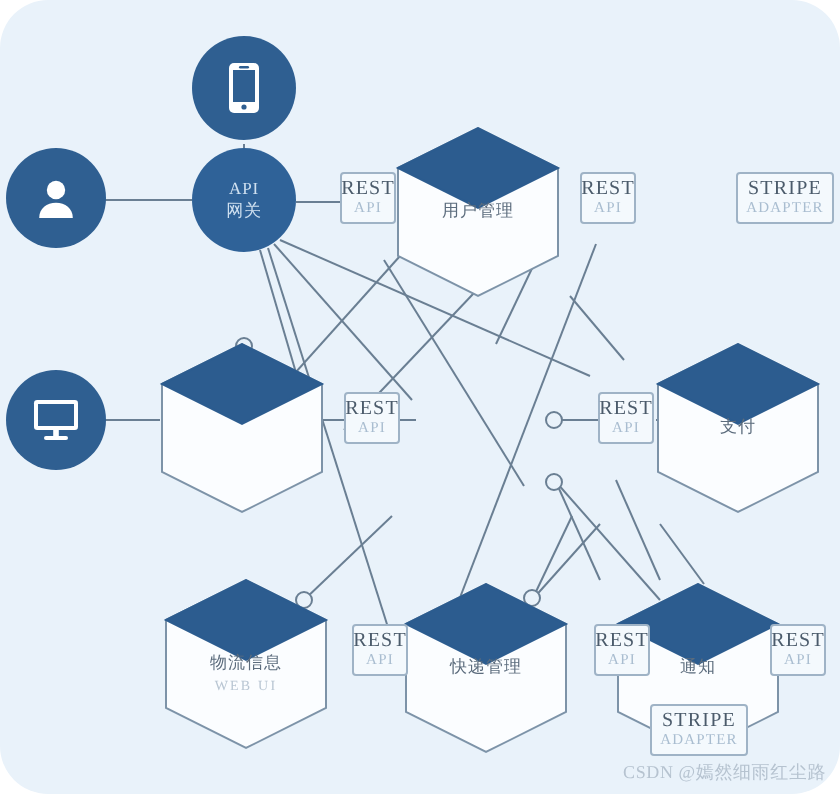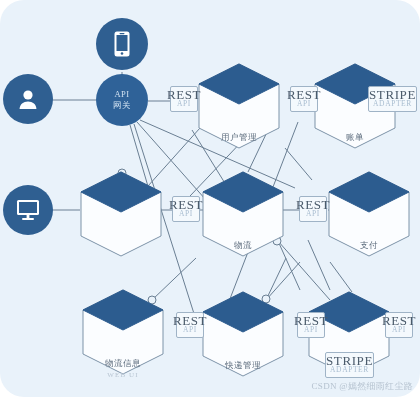--- a/index.html
+++ b/index.html
@@ -63,21 +63,20 @@
     top: 38px;
     width: 86px;
     text-align: center;
     pointer-events: none;
   }
   .cube .title {
     font-size: 8.5px;
     color: #5c6c7d;
     letter-spacing: .5px;
     line-height: 11px;
-    margin-top: 32px;
   }
   .cube .sub {
     font-size: 7px;
     color: #b9c6d3;
     letter-spacing: 1.1px;
     line-height: 11px;
     margin-top: 1px;
   }
   
   .port {
@@ -87,21 +86,21 @@
     border-radius: 2px;
     display: flex;
     flex-direction: column;
     align-items: center;
     justify-content: center;
     text-align: center;
     padding: 2px 1px;
     box-sizing: border-box;
   }
   .port .l1 {
-    font-size: 13px;
+    font-size: 10px;
     color: #4b5b6b;
     letter-spacing: .6px;
     line-height: 9px;
   }
   .port .l2 {
     font-size: 7.5px;
     color: #a9bdd0;
     letter-spacing: .6px;
     line-height: 9px;
   }
@@ -216,48 +215,28 @@
     <svg class="shape" width="86" height="88" viewBox="0 0 86 88">
       <path d="M3 22 L43 2 L83 22 L83 66 L43 86 L3 66 Z" fill="#fbfdff" stroke="#7d93a8" stroke-width="1"></path>
       <path d="M3 22 L43 2 L83 22 L43 42 Z" fill="#2c5c8f" stroke="#2c5c8f" stroke-width="1"></path>
     </svg>
     <div class="labels">
       <div class="title">用户管理</div>
       <div class="sub"></div>
     </div>
   </div>
 
-  <div class="cube" style="left:312px; top:62px;">
-    <svg class="shape" width="86" height="88" viewBox="0 0 86 88">
-      <path d="M3 22 L43 2 L83 22 L83 66 L43 86 L3 66 Z" fill="#fbfdff" stroke="#7d93a8" stroke-width="1"></path>
-      <path d="M3 22 L43 2 L83 22 L43 42 Z" fill="#2c5c8f" stroke="#2c5c8f" stroke-width="1"></path>
-    </svg>
-    <div class="labels">
-      <div class="title">账单</div>
-      <div class="sub"></div>
-    </div>
-  </div>
 
   <div class="cube" style="left:78px; top:170px;">
     <svg class="shape" width="86" height="88" viewBox="0 0 86 88">
       <path d="M3 22 L43 2 L83 22 L83 66 L43 86 L3 66 Z" fill="#fbfdff" stroke="#7d93a8" stroke-width="1"></path>
       <path d="M3 22 L43 2 L83 22 L43 42 Z" fill="#2c5c8f" stroke="#2c5c8f" stroke-width="1"></path>
     </svg>
   </div>
 
-  <div class="cube" style="left:200px; top:170px;">
-    <svg class="shape" width="86" height="88" viewBox="0 0 86 88">
-      <path d="M3 22 L43 2 L83 22 L83 66 L43 86 L3 66 Z" fill="#fbfdff" stroke="#7d93a8" stroke-width="1"></path>
-      <path d="M3 22 L43 2 L83 22 L43 42 Z" fill="#2c5c8f" stroke="#2c5c8f" stroke-width="1"></path>
-    </svg>
-    <div class="labels">
-      <div class="title">物流</div>
-      <div class="sub"></div>
-    </div>
-  </div>
 
   <div class="cube" style="left:326px; top:170px;">
     <svg class="shape" width="86" height="88" viewBox="0 0 86 88">
       <path d="M3 22 L43 2 L83 22 L83 66 L43 86 L3 66 Z" fill="#fbfdff" stroke="#7d93a8" stroke-width="1"></path>
       <path d="M3 22 L43 2 L83 22 L43 42 Z" fill="#2c5c8f" stroke="#2c5c8f" stroke-width="1"></path>
     </svg>
     <div class="labels">
       <div class="title">支付</div>
       <div class="sub"></div>
     </div>

